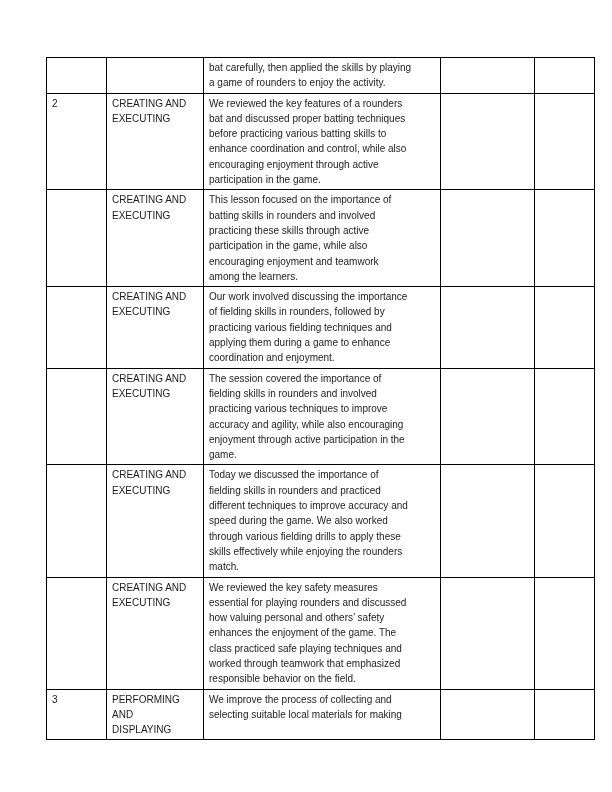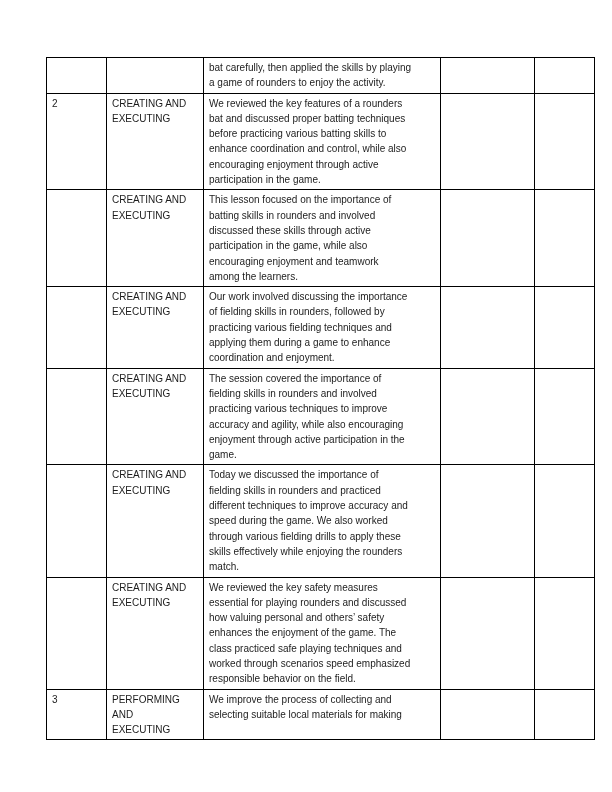--- a/index.html
+++ b/index.html
@@ -83,21 +83,21 @@
 participation in the game.</td>
         <td></td>
         <td></td>
       </tr>
       <tr>
         <td class="cell-num"></td>
         <td class="cell-strand">CREATING AND
 EXECUTING</td>
         <td class="cell-desc">This lesson focused on the importance of
 batting skills in rounders and involved
-discussed these skills through active
+practicing these skills through active
 participation in the game, while also
 encouraging enjoyment and teamwork
 among the learners.</td>
         <td></td>
         <td></td>
       </tr>
       <tr>
         <td class="cell-num"></td>
         <td class="cell-strand">CREATING AND
 EXECUTING</td>
@@ -138,29 +138,29 @@
       </tr>
       <tr>
         <td class="cell-num"></td>
         <td class="cell-strand">CREATING AND
 EXECUTING</td>
         <td class="cell-desc">We reviewed the key safety measures
 essential for playing rounders and discussed
 how valuing personal and others’ safety
 enhances the enjoyment of the game. The
 class practiced safe playing techniques and
-worked through scenarios speed emphasized
+worked through teamwork that emphasized
 responsible behavior on the field.</td>
         <td></td>
         <td></td>
       </tr>
       <tr class="row-last">
         <td class="cell-num">3</td>
         <td class="cell-strand">PERFORMING AND
-EXECUTING</td>
+DISPLAYING</td>
         <td class="cell-desc">We improve the process of collecting and
 selecting suitable local materials for making</td>
         <td></td>
         <td></td>
       </tr>
     </tbody>
   </table>
 </div>
 
 </body></html>

